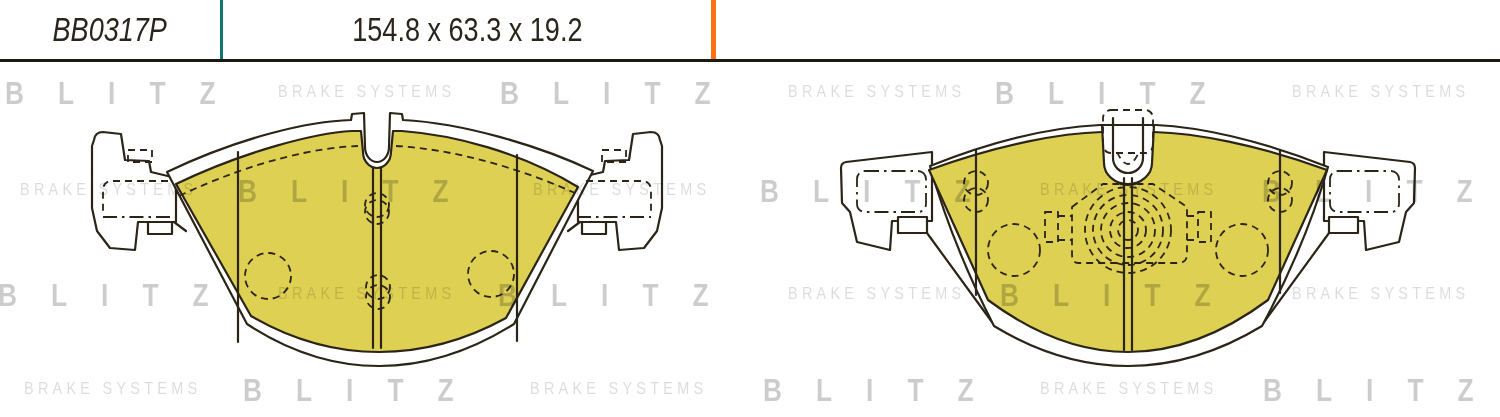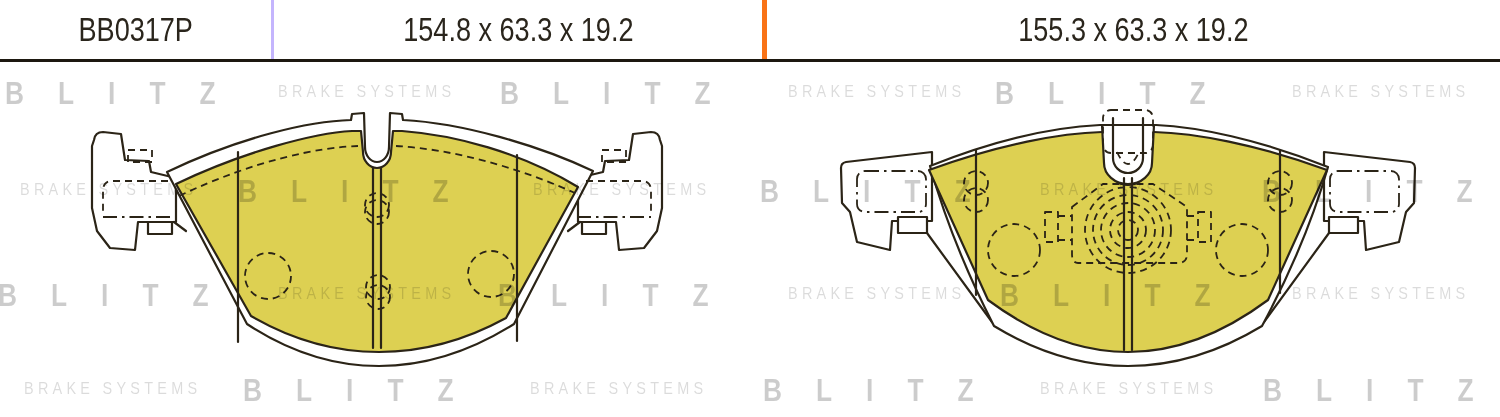--- a/index.html
+++ b/index.html
@@ -21,21 +21,21 @@
     position:absolute;left:0;top:0;width:1500px;height:62px;
     display:flex;
     border-bottom:3px solid #1d1810;
     z-index:4;
   }
   .hcell{
     height:59px;
     display:flex;align-items:center;justify-content:center;
     overflow:hidden;
   }
-  .hcell-part{width:274px;border-right:3px solid #c4b5fd;}
+  .hcell-part{width:223px;border-right:3px solid #0f766e;font-style:italic;}
   .hcell-dim1{width:493px;border-right:5px solid #f97316;}
   .hcell-dim2{flex:1;}
   .htext{
     font-size:33px;
     font-weight:normal;
     color:var(--header-text);
     letter-spacing:0px;
     transform:scaleX(0.82);
     transform-origin:center;
     white-space:nowrap;
@@ -189,16 +189,13 @@
     <span class="wm wm-b" style="left: 1263px; top: 373px;">BLITZ</span>
   </div>
 
 <div class="header">
   <div class="hcell hcell-part">
     <span class="htext">BB0317P</span>
   </div>
   <div class="hcell hcell-dim1">
     <span class="htext">154.8 x 63.3 x 19.2</span>
   </div>
-  <div class="hcell hcell-dim2">
-    <span class="htext">155.3 x 63.3 x 19.2</span>
-  </div>
 </div>
 
 </body></html>

